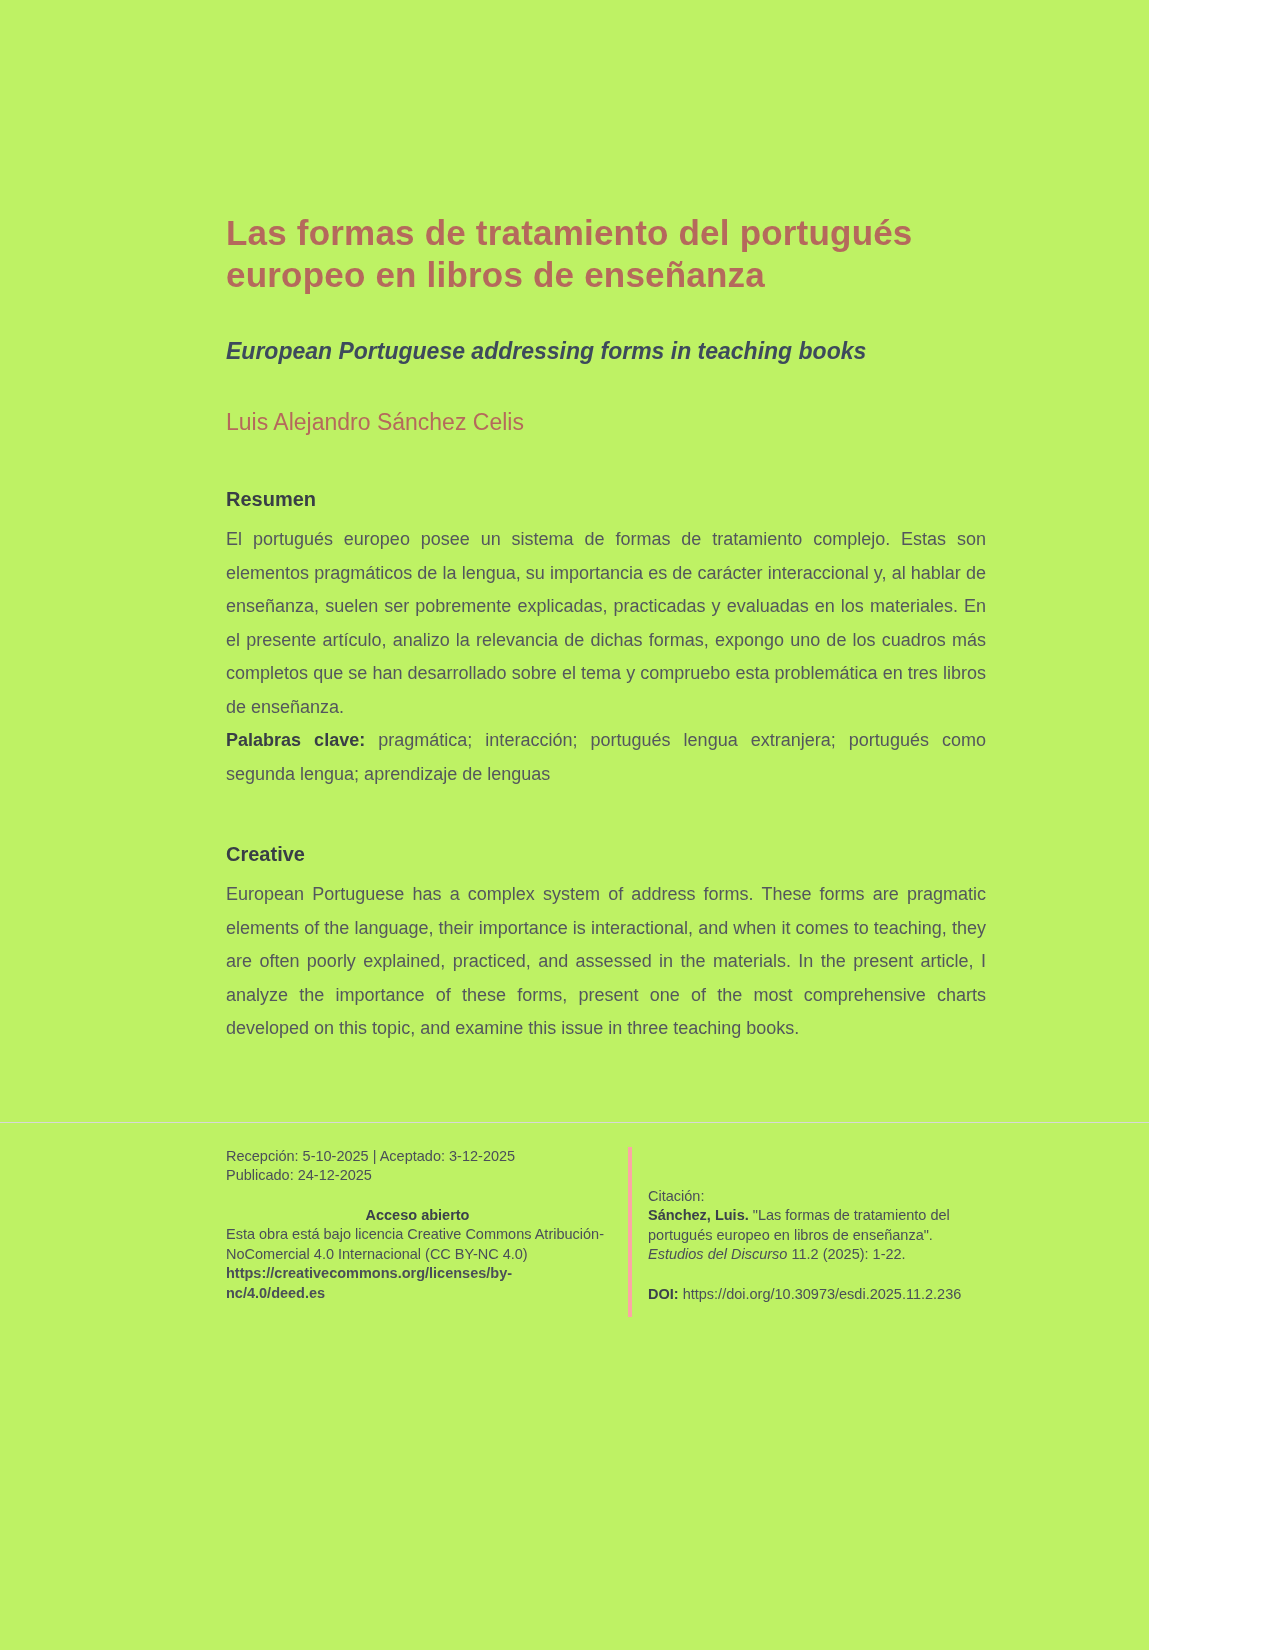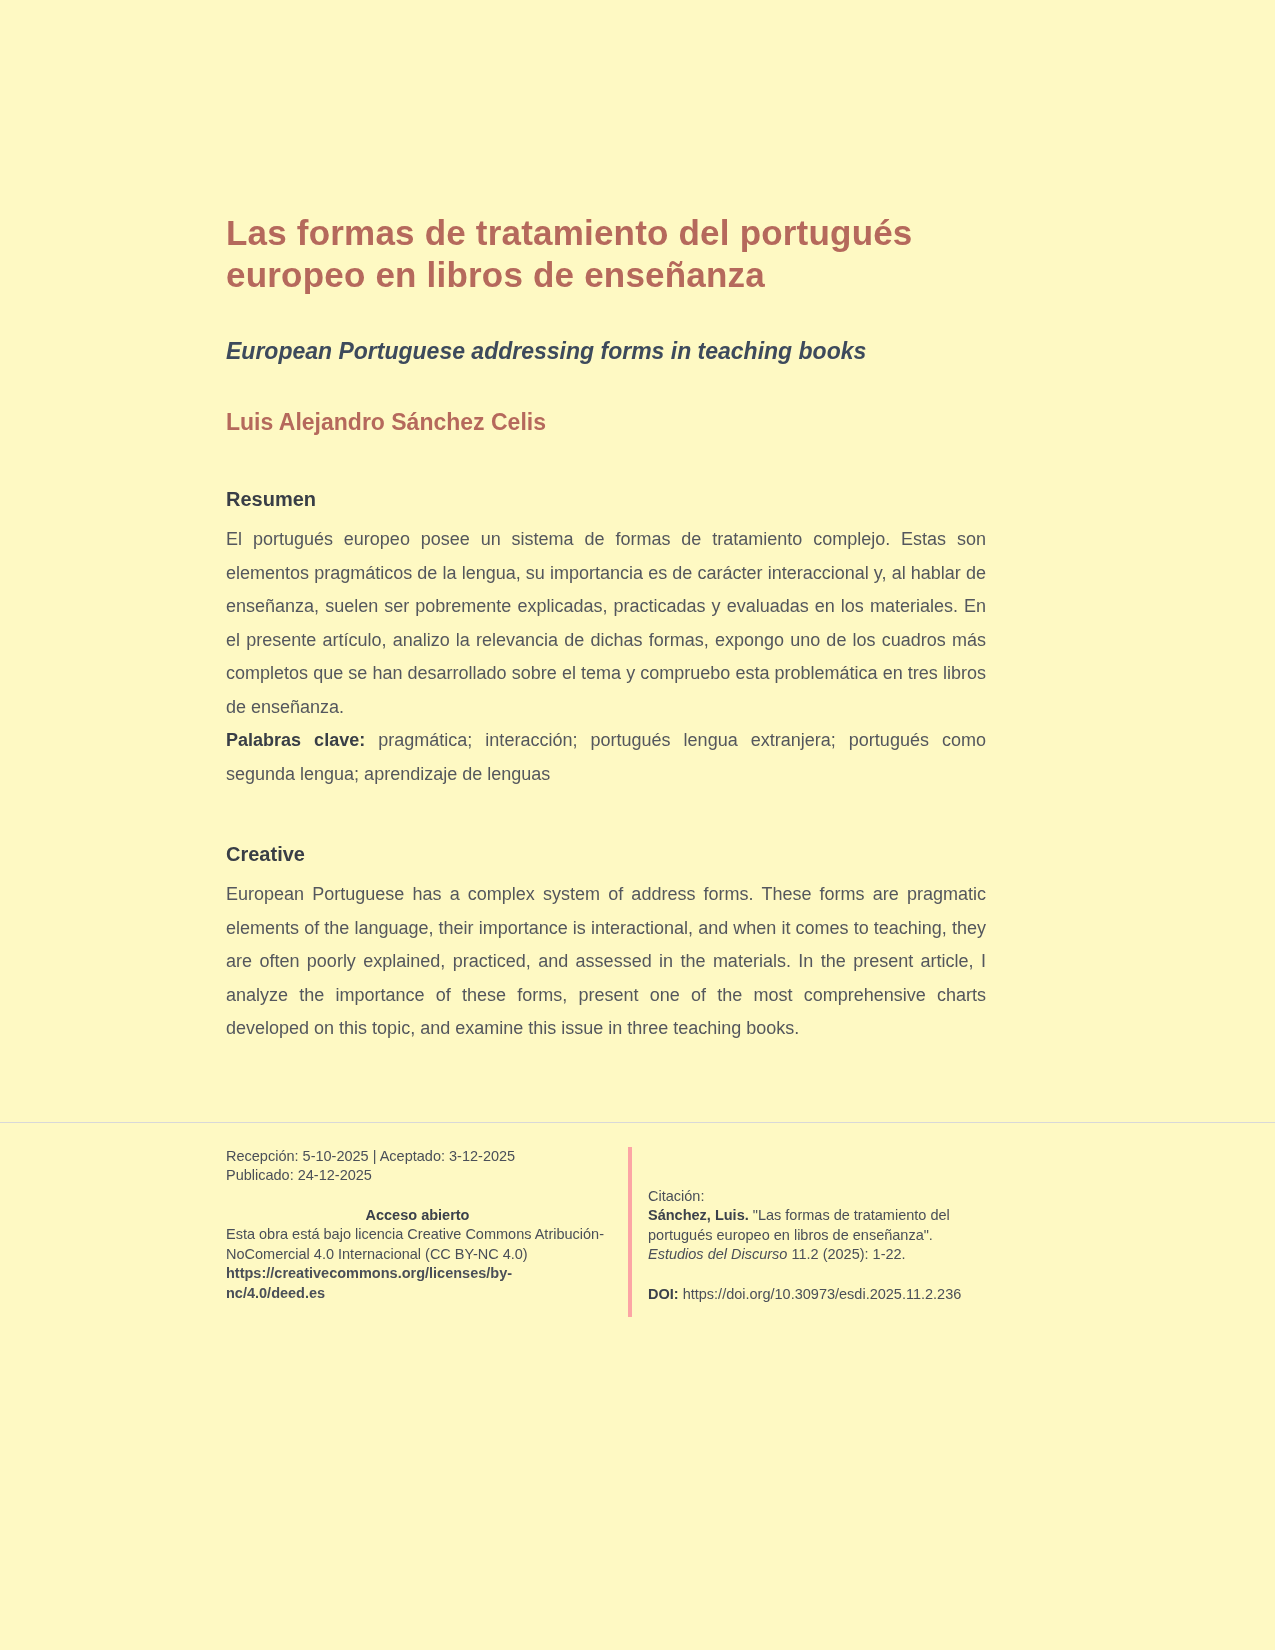--- a/index.html
+++ b/index.html
@@ -1,20 +1,20 @@
 <!DOCTYPE html>
 <html style="--accent: #b5695c; --navy: #3d4a5c; --heading: #393e46; --body: #54575d; --rule: #d8d8d8;"><head>
 <meta charset="utf-8">
 <style>
   html,body{margin:0;padding:0;background:#ffffff;}
   .page{
     position:relative;
-    width:1275px;
+    width:1149px;
     height:1650px;
-    background:#fef9c3;
+    background:#bef264;
     font-family:"Liberation Sans","DejaVu Sans",sans-serif;
     box-sizing:border-box;
     overflow:hidden;
   }
   .content{
     margin-left:226px;
     width:760px;
     padding-top:212px;
   }
   .article-title{
@@ -28,21 +28,21 @@
   .article-subtitle{
     color:var(--navy,#3d4a5c);
     font-size:23px;
     font-style:italic;
     font-weight:600;
     margin-top:42px;
   }
   .author-name{
     color:var(--accent,#b5695c);
     font-size:23px;
-    font-weight:bold;
+    font-weight:normal;
     margin-top:44px;
   }
   .affiliation{
     margin-top:16px;
     color:#56595f;
     font-size:17px;
     line-height:21px;
   }
   .orcid-label{
     font-size:14px;

